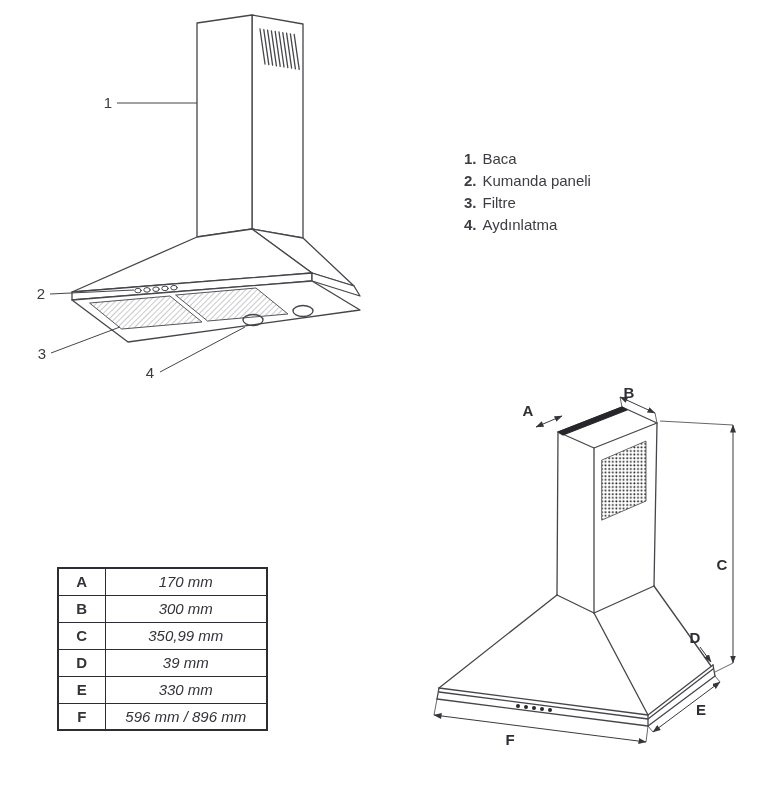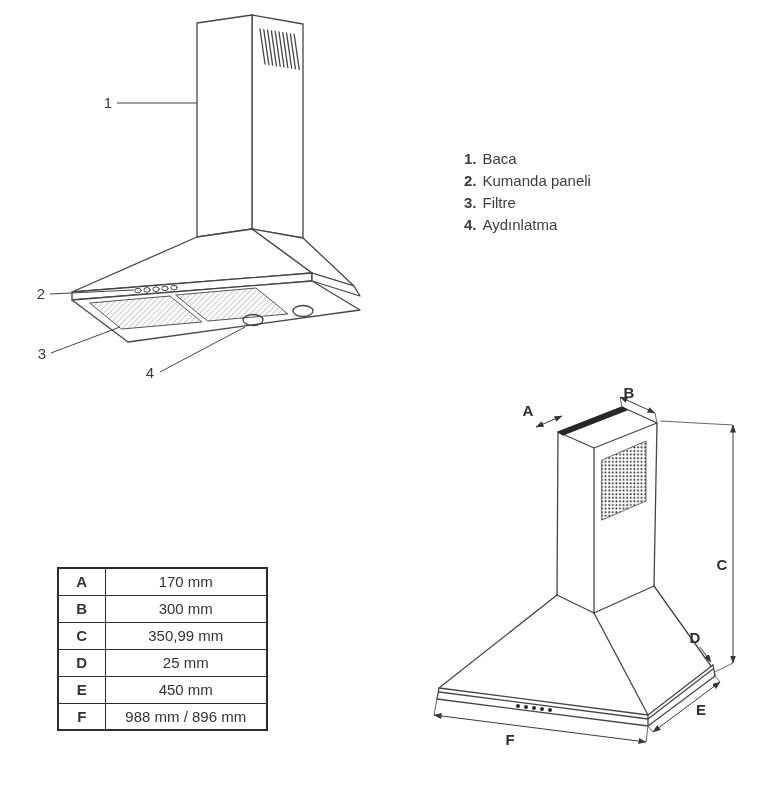--- a/index.html
+++ b/index.html
@@ -28,21 +28,21 @@
   text.dimlbl  { font-family:"Liberation Sans",sans-serif; font-size:15px; font-weight:bold; fill:#2e2e34; }
 
   .legend { position:absolute; left:464px; top:148px; font-size:15px; color:#3c3c43; }
   .legend-row { display:flex; gap:6px; line-height:22px; }
   .legend-num { font-weight:bold; }
 
   table.dims { position:absolute; left:57px; top:567px; border-collapse:collapse;
                font-size:15px; color:#33333a; border:2px solid #2d2d35; background:#fff; }
   table.dims td { border:1.5px solid #2d2d35; text-align:center; vertical-align:middle; height:27px; }
   table.dims td.key { width:47px; font-weight:bold; }
-  table.dims td.val { width:162px; }
+  table.dims td.val { width:162px;font-style:italic; }
 </style>
 </head>
 <body>
 
 <div class="page">
 
   <svg class="d1" viewBox="0 0 400 400">
     <defs>
       <pattern id="hatch" patternUnits="userSpaceOnUse" width="4" height="4" patternTransform="rotate(45)">
         <line x1="0" y1="0" x2="0" y2="4" stroke="#95959b" stroke-width="1"></line>
@@ -119,29 +119,29 @@
       <tr>
         <td class="key">B</td>
         <td class="val">300 mm</td>
       </tr>
       <tr>
         <td class="key">C</td>
         <td class="val">350,99 mm</td>
       </tr>
       <tr>
         <td class="key">D</td>
-        <td class="val">25 mm</td>
+        <td class="val">39 mm</td>
       </tr>
       <tr>
         <td class="key">E</td>
-        <td class="val">450 mm</td>
+        <td class="val">330 mm</td>
       </tr>
       <tr>
         <td class="key">F</td>
-        <td class="val">988 mm / 896 mm</td>
+        <td class="val">596 mm / 896 mm</td>
       </tr>
     </tbody>
   </table>
 
   <svg class="d2" viewBox="0 0 360 400">
     <defs>
       <pattern id="dots" patternUnits="userSpaceOnUse" width="3.6" height="3.6">
         <circle cx="1.2" cy="1.2" r="1" fill="#1f1f23"></circle>
       </pattern>
       <marker id="ae" markerWidth="9" markerHeight="8" refX="7.5" refY="3" orient="auto">

